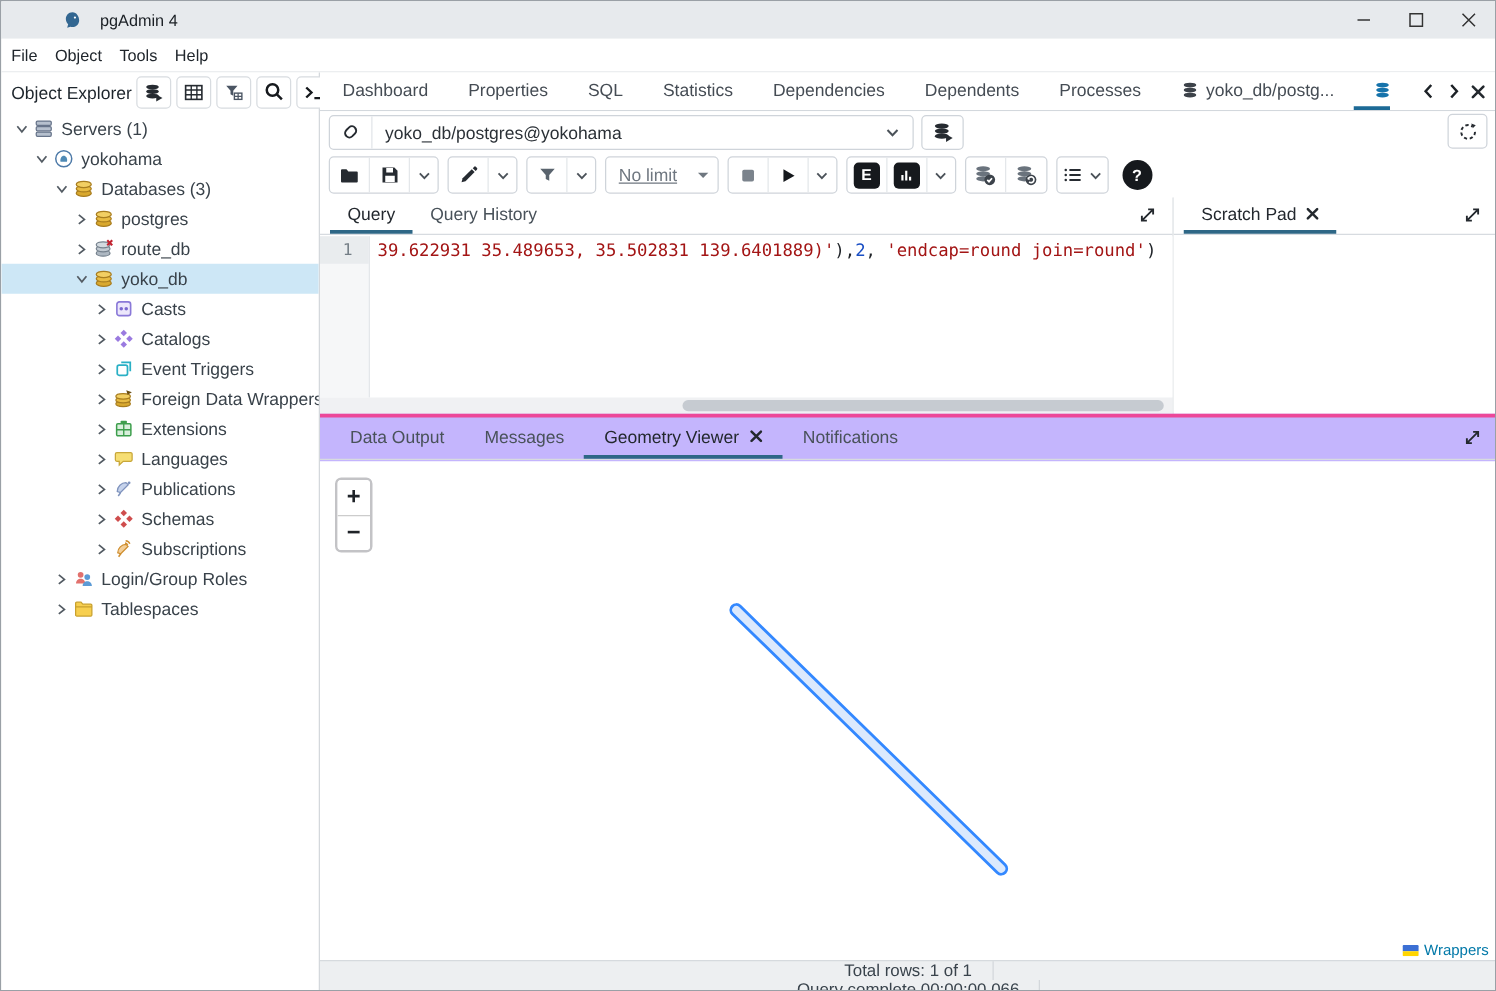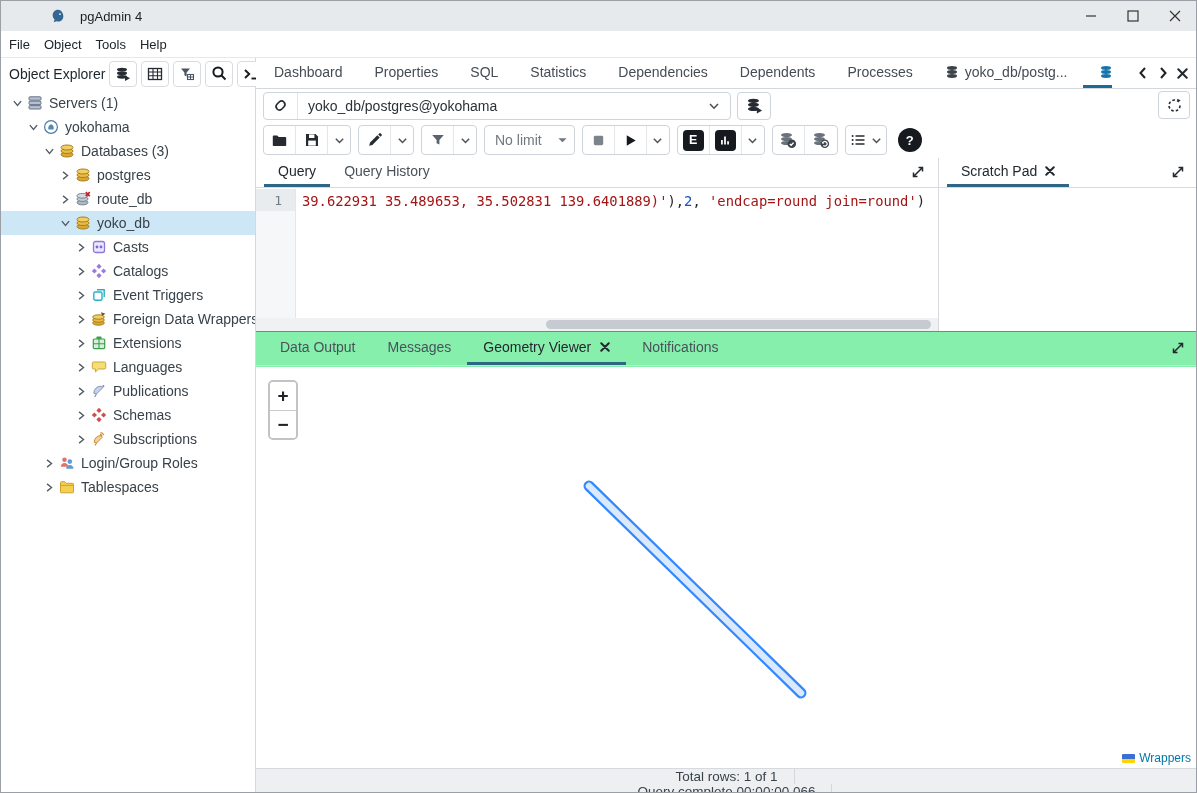--- a/index.html
+++ b/index.html
@@ -49,21 +49,21 @@
   #conn-caret { width:32px; display:flex; align-items:center; justify-content:center; }
   .sqbtn { width:34px; height:28px; border:1px solid #cfd4da; border-radius:4px; background:#fff; display:flex; align-items:center; justify-content:center; margin-left:6px; }
   #refresh-btn { position:absolute; right:8px; top:2px; width:32px; height:28px; border:1px solid #cfd4da; border-radius:4px; background:#fff; display:flex; align-items:center; justify-content:center; }
 
   
   #toolbar { position:absolute; left:255px; top:121px; width:942px; height:36px; background:#fff; display:flex; align-items:center; gap:7px; padding-left:7px; }
   .tgroup { display:flex; align-items:stretch; height:30px; border:1px solid #cfd4da; border-radius:4px; background:#fff; overflow:hidden; }
   .tbtn { min-width:32px; padding:0 4px; display:flex; align-items:center; justify-content:center; border-right:1px solid #e4e7ea; }
   .tbtn:last-child { border-right:none; }
   .tbtn.narrow { min-width:22px; }
-  .limit-label { font-size:14px; color:#6f7780; padding:0 10px; display:flex; align-items:center; }
+  .limit-label { font-size:14px; color:#6f7780; padding:0 10px; display:flex; align-items:center;text-decoration:underline; }
   .badge { width:21px; height:21px; background:#16191d; border-radius:4px; color:#fff; display:flex; align-items:center; justify-content:center; font-size:12.5px; font-weight:bold; }
   .helpbtn { width:24px; height:24px; background:#16191d; border-radius:50%; color:#fff; display:flex; align-items:center; justify-content:center; font-size:13px; font-weight:bold; }
 
   
   #query-panel { position:absolute; left:255px; top:157px; width:683px; height:173px; background:#fff; border-right:1px solid #d7dbe0; }
   .ptabs { height:30px; border-bottom:1px solid #d7dbe0; display:flex; align-items:stretch; padding-left:8px; position:relative; }
   .ptab { display:flex; align-items:center; gap:8px; padding:0 14px; font-size:14px; color:#49525a; border-bottom:3px solid transparent; white-space:nowrap; }
   .ptab.active { color:#23282e; border-bottom-color:#2e6786; }
   .expand-btn { position:absolute; right:12px; top:6px; }
   #editor { position:absolute; left:0; top:31px; width:682px; height:129px; background:#fff; display:flex; }
@@ -73,21 +73,21 @@
   .tok-string { color:#a31515; }
   .tok-number { color:#1a4fc4; }
   .tok-plain { color:#1f2328; }
   #hscroll { position:absolute; left:0; bottom:0; width:682px; height:13px; background:#f0f1f3; }
   #hscroll .thumb { position:absolute; left:290px; top:2px; width:385px; height:9px; border-radius:5px; background:#c6cbd1; }
 
   
   #scratch { position:absolute; left:938px; top:157px; width:259px; height:173px; background:#fff; }
 
   
-  #output-panel { position:absolute; left:255px; top:330px; width:942px; height:437px; background:#86efac; border-top:1px solid #ec4899;text-align:right; }
+  #output-panel { position:absolute; left:255px; top:330px; width:942px; height:437px; background:#c4b5fd; border-top:3px solid #ec4899;text-align:right; }
   #output-tabs { height:34px; border-bottom:1px solid #d7dbe0; display:flex; align-items:stretch; padding-left:8px; position:relative; }
   .otab { display:flex; align-items:center; gap:9px; padding:0 16px; font-size:14px; color:#49525a; border-bottom:3px solid transparent; white-space:nowrap; }
   .otab.active { color:#23282e; border-bottom-color:#2e6786; }
 
   
   #map { position:absolute; left:0; top:35px; width:941px; height:402px; background:#fff; overflow:hidden; }
   #zoomctl { position:absolute; left:12px; top:13px; width:30px; border:2px solid #c3c3c6; border-radius:5px; background:#fff; overflow:hidden; }
   .zbtn { width:26px; height:28px; display:flex; align-items:center; justify-content:center; font-size:19px; font-weight:bold; color:#1f2328; background:#fff; }
   .zbtn + .zbtn { border-top:1px solid #ccc; }
   #attribution { position:absolute; right:6px; bottom:4px; display:flex; align-items:center; gap:4px; font-size:12px; }

